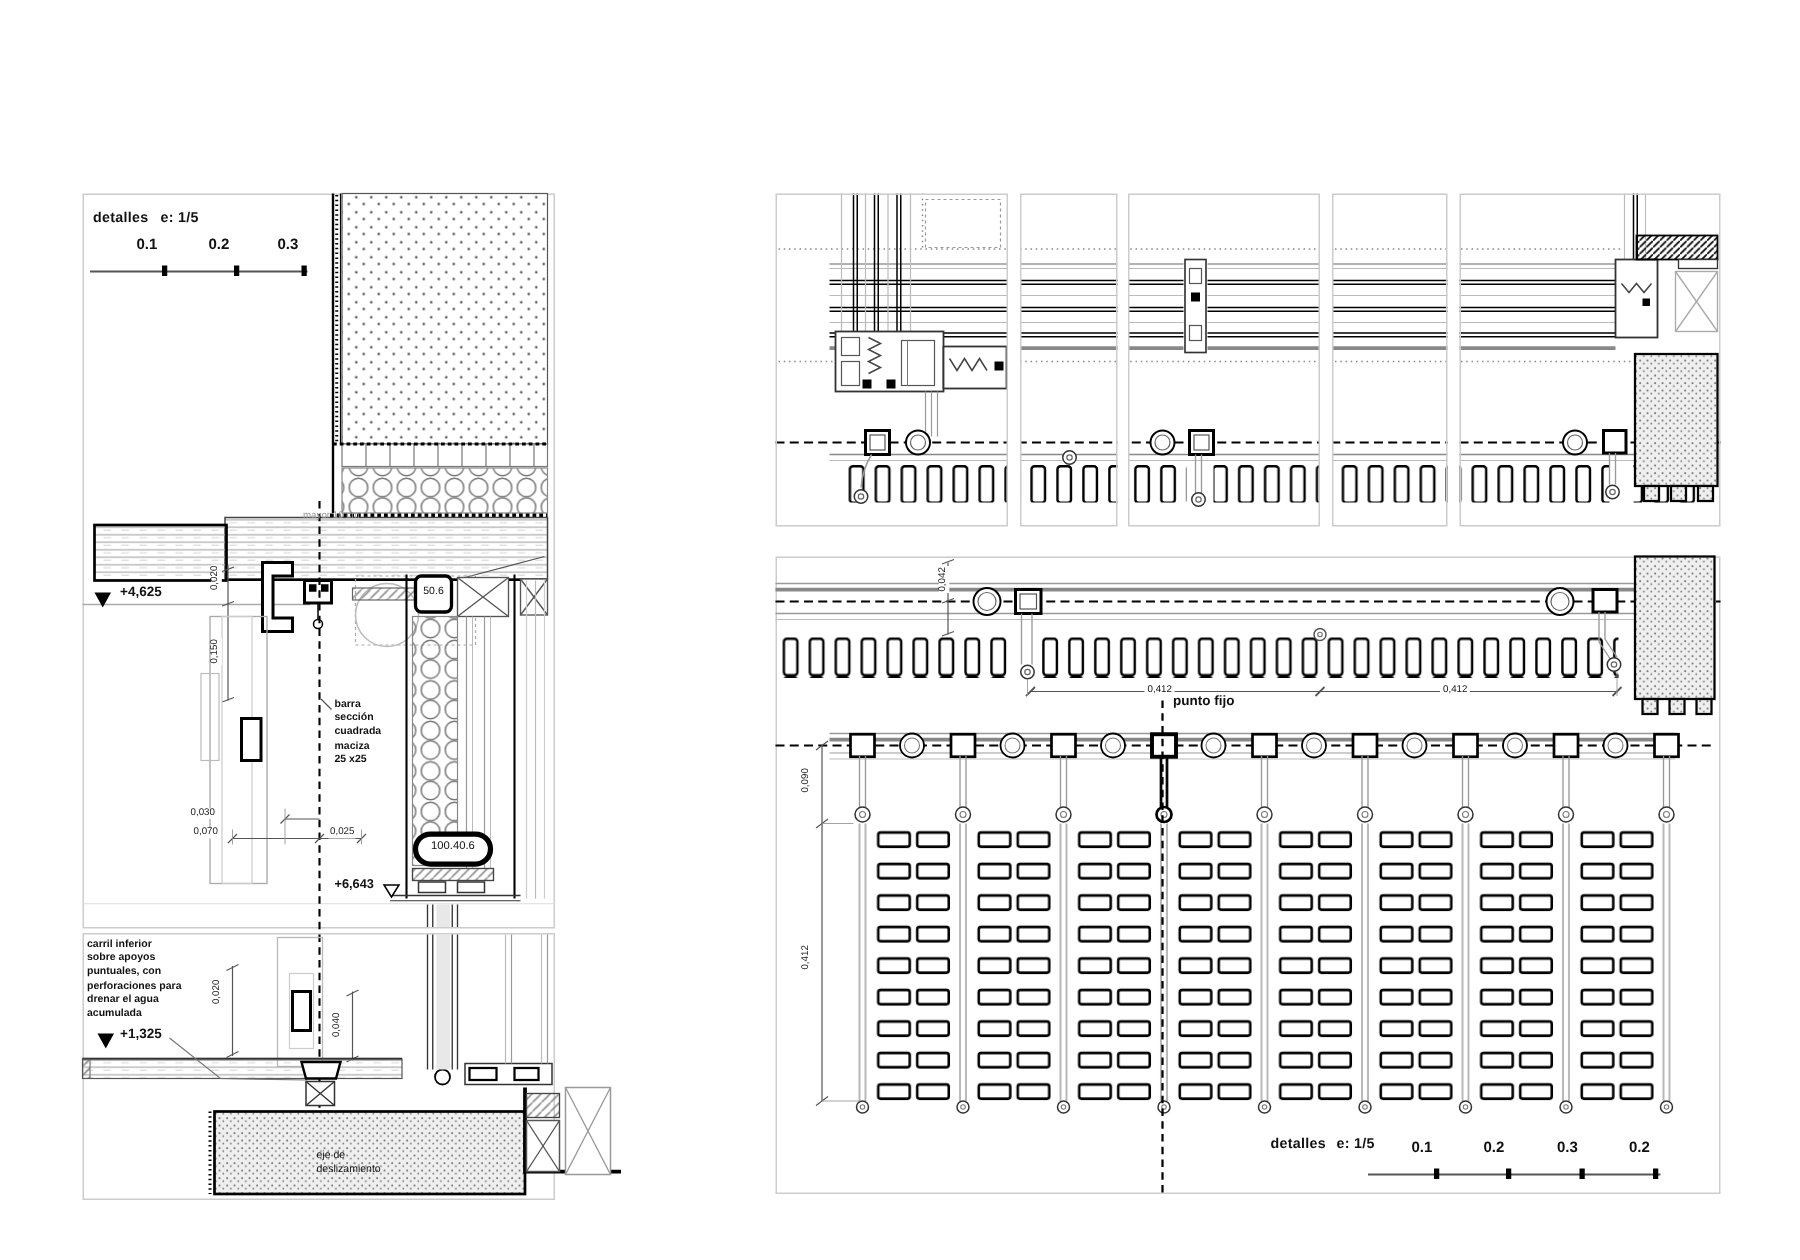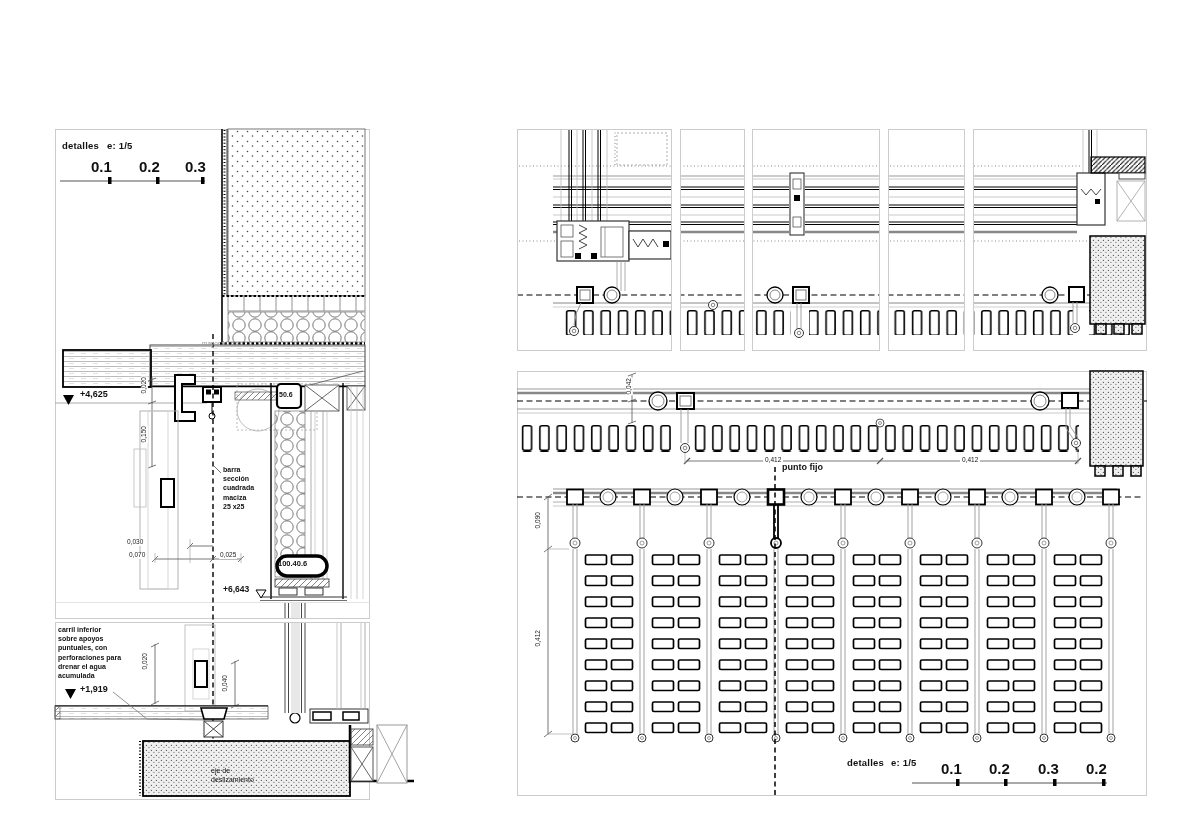--- a/index.html
+++ b/index.html
@@ -2,26 +2,26 @@
 <html><head>
 <meta charset="utf-8">
 <style>
   html,body{margin:0;padding:0;background:#fff;}
   .sheet{position:relative;width:1200px;height:840px;background:#ffffff;overflow:hidden;
          font-family:"Liberation Sans", sans-serif;color:#000;margin-top:41px;}
   .panel{position:absolute;}
   .panel svg{position:absolute;left:0;top:0;overflow:visible;}
   .t{position:absolute;line-height:1.05;white-space:pre-line;color:#111;}
   .ttl{font-size:9.5px;font-weight:700;letter-spacing:.2px;}
-  .tick{font-size:15px;font-weight:700;}
+  .tick{font-size:10px;font-weight:700;}
   .lvl{font-size:9px;font-weight:700;}
   .note{font-size:7px;font-weight:700;line-height:1.32;}
   .dim{font-size:6.5px;font-weight:400;color:#222;background:#fff;padding:0 1px;line-height:1;}
   .rot{transform:rotate(-90deg);transform-origin:center center;}
-  .tag{font-size:7px;font-weight:700;}
+  .tag{font-size:7px;font-weight:400;text-align:center;}
   .faint{color:#999;font-weight:400;font-size:6.5px;}
   .bigdim{font-size:6.5px;background:#fff;padding:0 2px;line-height:1;}
   .pf{font-size:9px;font-weight:700;}
 </style>
 </head>
 <body>
 
 <div class="sheet">
 
   
@@ -271,21 +271,21 @@
     <div class="t dim" style="left:73px;top:423px">0,070</div>
     <div class="t dim" style="left:164px;top:423px">0,025</div>
     <div class="t tag" style="left:223px;top:431px;width:48px;font-size:7.5px">100.40.6</div>
     <div class="t lvl" style="left:168px;top:456px;font-size:8.5px">+6,643</div>
     <div class="t note" style="left:3px;top:496px;width:80px">carril inferior
 sobre apoyos
 puntuales, con
 perforaciones para
 drenar el agua
 acumulada</div>
-    <div class="t lvl" style="left:25px;top:556px">+1,919</div>
+    <div class="t lvl" style="left:25px;top:556px">+1,325</div>
     <div class="t dim rot" style="left:81px;top:529px">0,020</div>
     <div class="t dim rot" style="left:161px;top:551px">0,040</div>
     <div class="t note" style="left:156px;top:637px;font-weight:400">eje de
 deslizamiento</div>
   </div>
 
   
   <div class="panel" style="left:517px;top:88px;width:630px;height:222px">
     <svg width="630" height="222">
 

